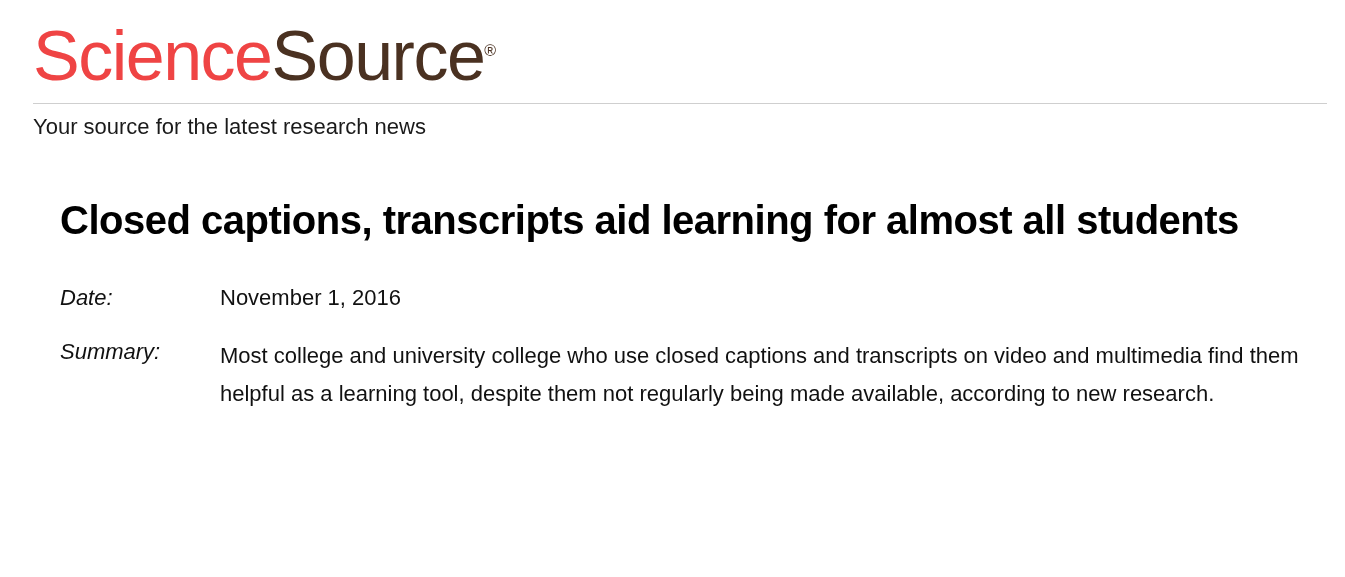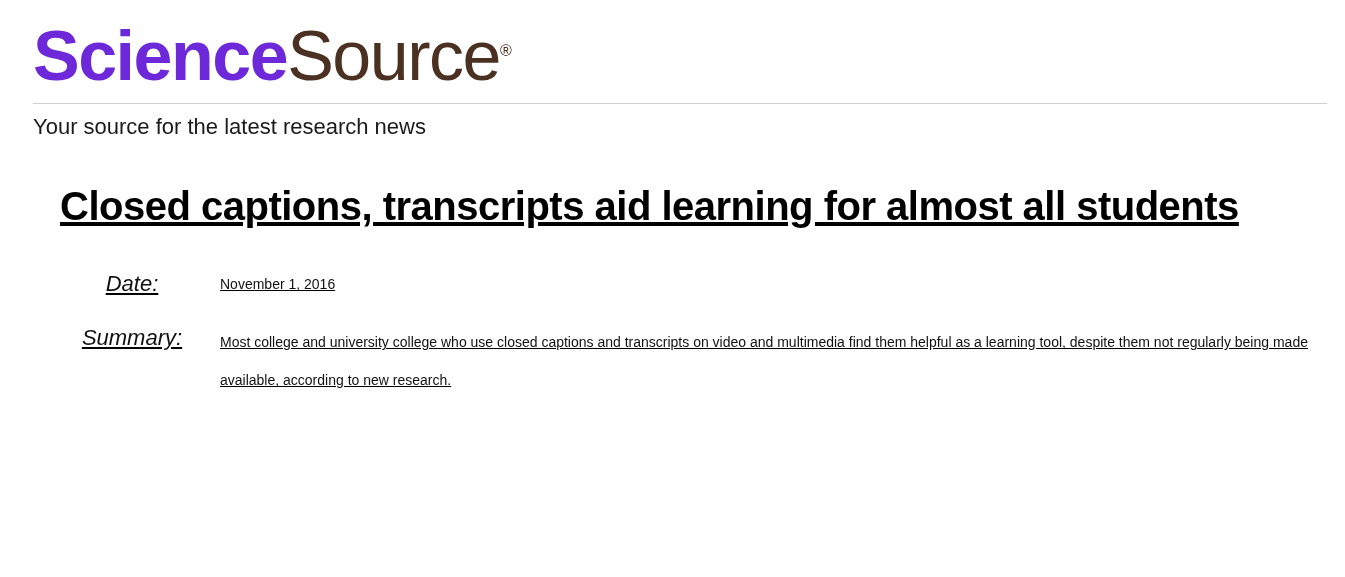--- a/index.html
+++ b/index.html
@@ -26,22 +26,22 @@
     padding: 10px 0 0 33px;
   }
   .logo {
     font-size: 70px;
     line-height: 82px;
     letter-spacing: -1.5px;
     white-space: nowrap;
     font-weight: bold;
   }
   .logo .science {
-    color: #6d28d9;
-    font-weight: bold;
+    color: #ef4444;
+    font-weight: normal;
   }
   .logo .daily {
     color: #4a3121;
     font-weight: normal;
   }
   .logo .reg {
     font-size: 16px;
     vertical-align: super;
     color: #4a3121;
     font-weight: normal;
@@ -54,23 +54,22 @@
   }
   .tagline {
     margin: 10px 0 0 33px;
     font-size: 22px;
     line-height: 26px;
     color: #1a1a1a;
   }
 
   
   .article {
-    margin: 42px 0 0 60px;
+    margin: 56px 0 0 60px;
     max-width: 1260px;
-    text-decoration: underline;
   }
   .headline {
     font-size: 40px;
     line-height: 49px;
     font-weight: bold;
     letter-spacing: -0.5px;
     color: #000;
     margin: 0;
     max-width: 1180px;
   }
@@ -79,30 +78,30 @@
     margin-top: 38px;
   }
   .meta-row {
     display: flex;
     align-items: flex-start;
     margin-bottom: 24px;
   }
   .meta-label {
     width: 160px;
     flex: 0 0 160px;
-    text-align: center;
+    text-align: left;
     padding-right: 16px;
     box-sizing: border-box;
     font-style: italic;
     font-size: 22px;
     line-height: 30px;
     color: #111;
   }
   .meta-value {
-    font-size: 14px;
+    font-size: 22px;
     line-height: 30px;
     color: #111;
     max-width: 1070px;
   }
   .meta-row.summary .meta-value {
     line-height: 38px;
     max-width: 1090px;
   }
 </style>
 </head>

